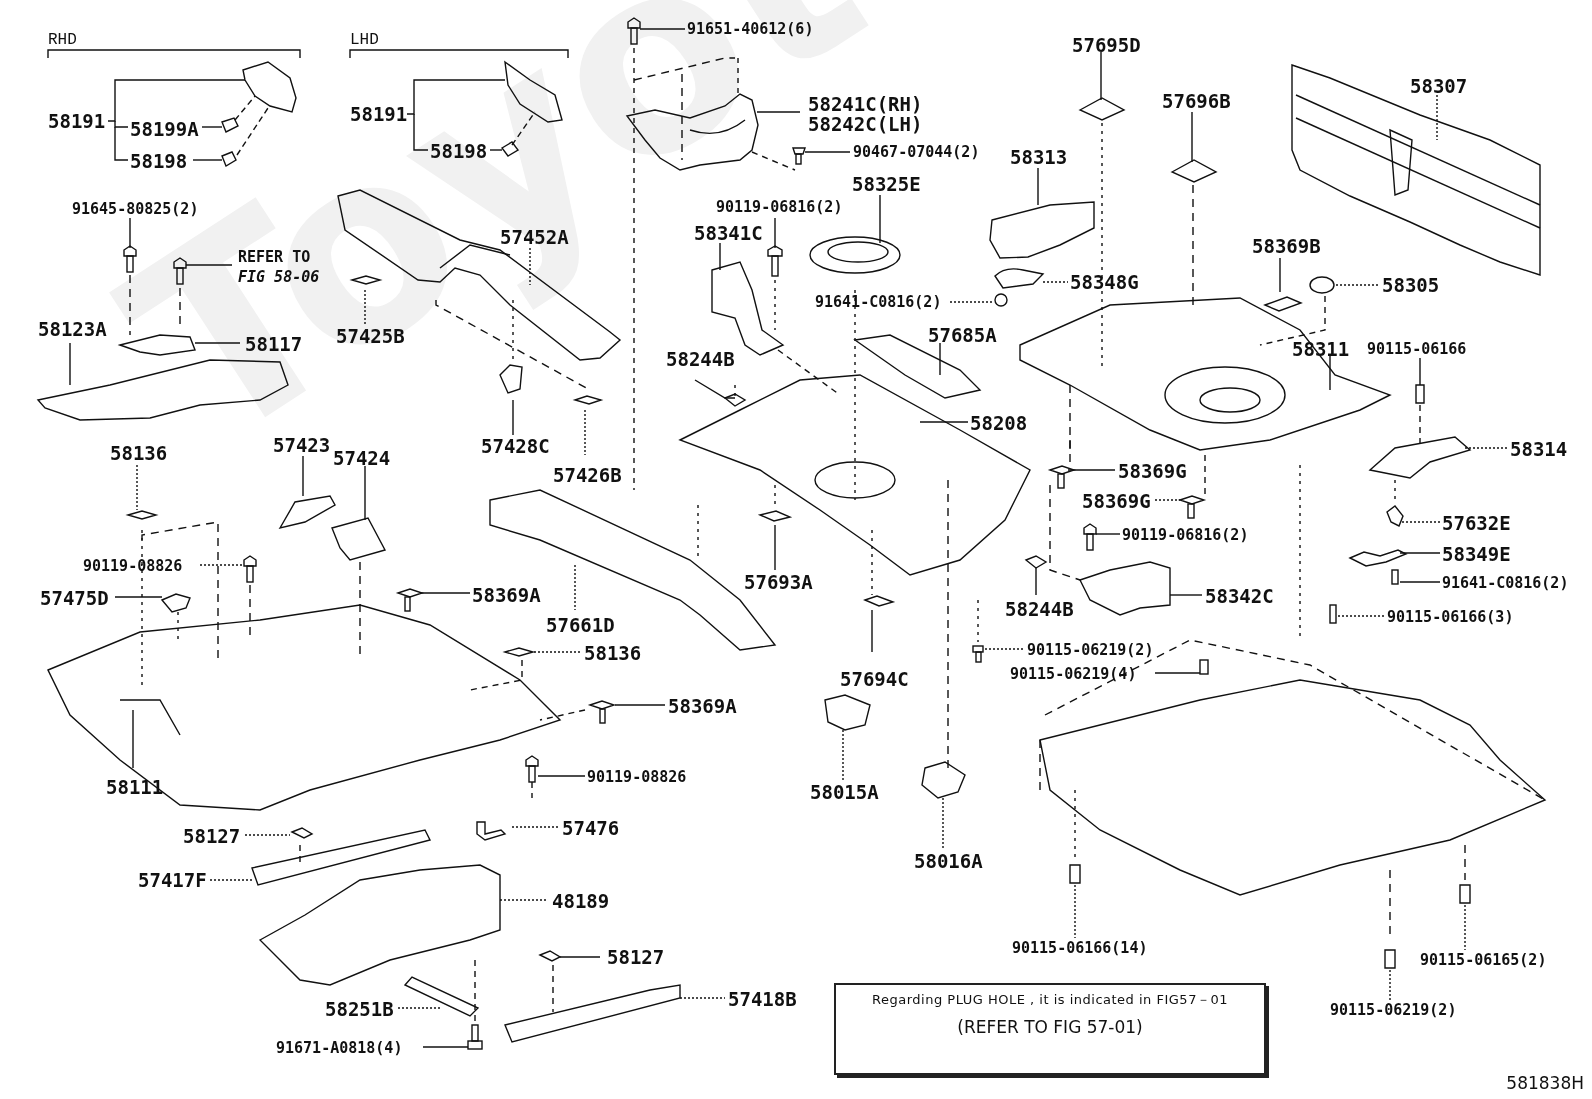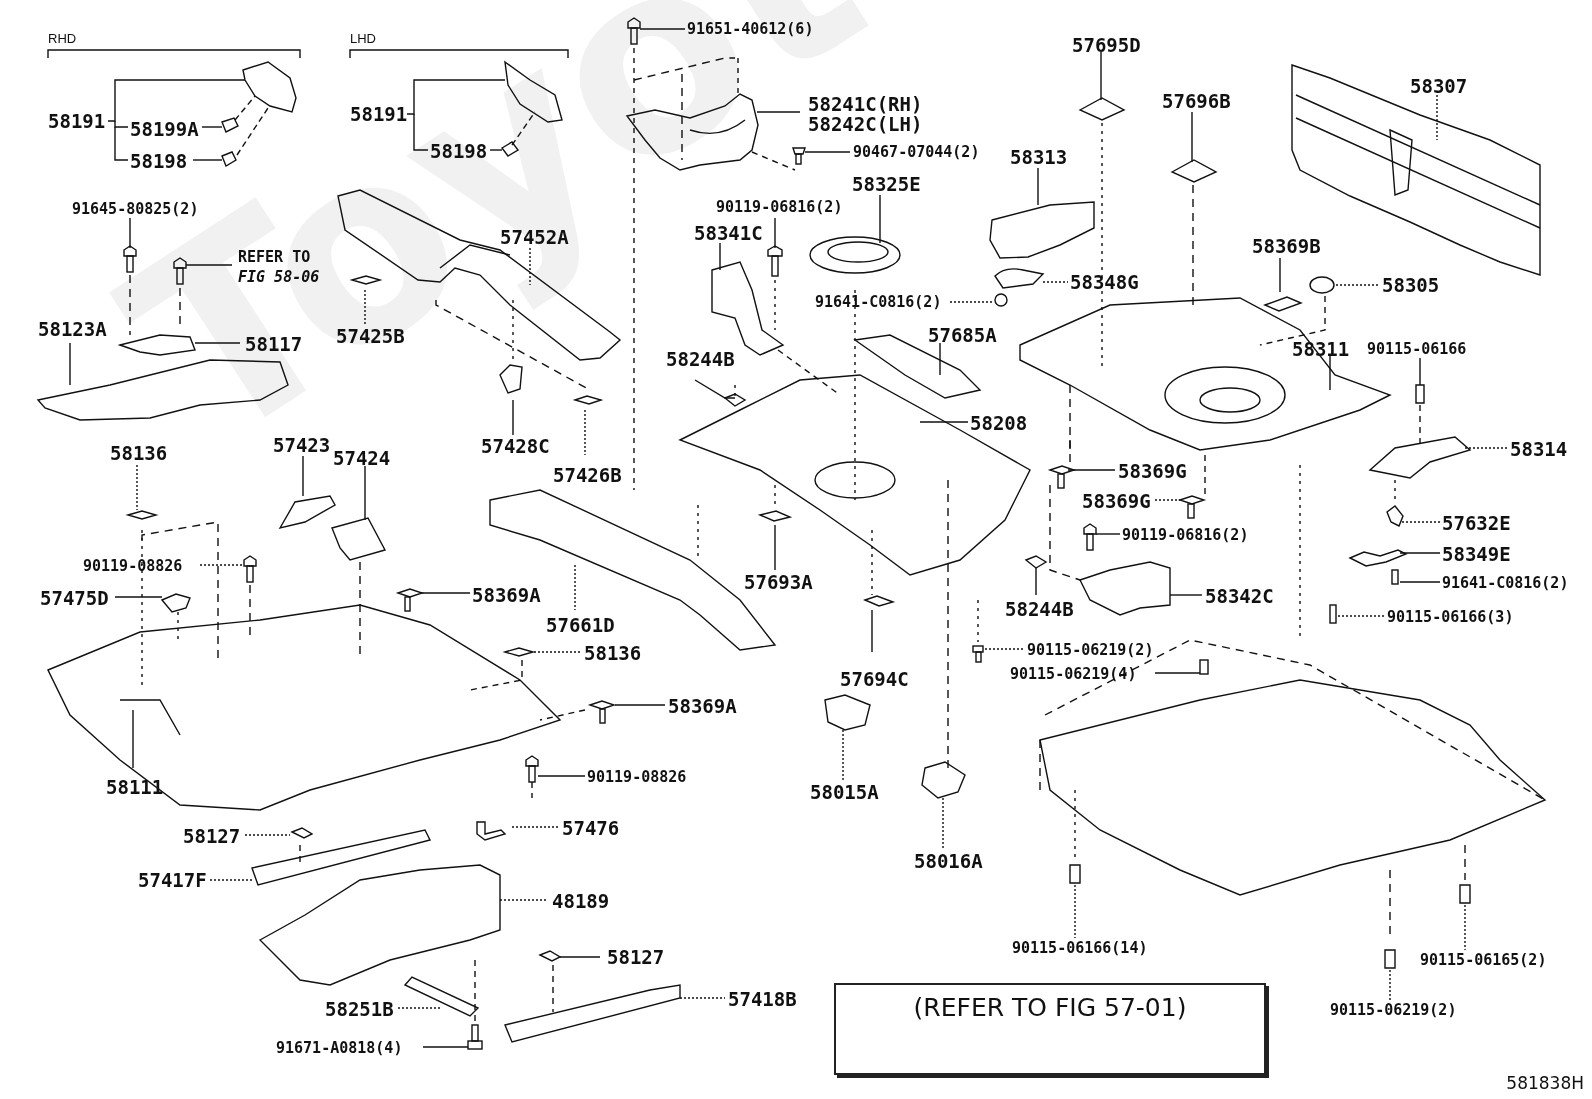--- a/index.html
+++ b/index.html
@@ -18,35 +18,35 @@
     font-weight: bold;
     font-size: 19px;
     letter-spacing: 0px;
     white-space: nowrap;
     line-height: 1;
     color: #111;
   }
   .lbl.sm { font-size: 15px; }
   .hdr {
     position: absolute;
-    font-family: Liberation Sans, sans-serif;
-    font-size: 13px; color: #111; line-height: 1;
+    font-family: Liberation Mono, monospace;
+    font-size: 16px; color: #111; line-height: 1;
   }
   .note-box {
     position: absolute;
     left: 834px; top: 983px; width: 428px; height: 88px;
     border: 2px solid #222;
     box-shadow: 3px 3px 0 #222;
     background: #fff;
     font-family: "DejaVu Sans", sans-serif;
     text-align: center;
   }
   .note-box .jp { font-size: 12px; margin-top: 8px; }
   .note-box .en { font-size: 13px; margin-top: 6px; letter-spacing: 0.5px; }
-  .note-box .ref { font-size: 25px; margin-top: 8px; }
+  .note-box .ref { font-size: 17px; margin-top: 8px; }
   .fig-id {
     position: absolute; right: 8px; bottom: 6px;
     font-family: "DejaVu Sans", sans-serif; font-size: 17px;
   }
   .watermark {
     position: absolute; left: 80px; top: 250px;
     font-family: "DejaVu Sans", sans-serif;
     font-size: 260px; font-weight: bold;
     color: #f1f1f1;
     transform: rotate(-33deg);
@@ -518,17 +518,18 @@
   <div class="lbl" style="left:607px;top:948px;">58127</div>
   <div class="lbl" style="left:325px;top:1000px;">58251B</div>
   <div class="lbl" style="left:728px;top:990px;">57418B</div>
   <div class="lbl sm" style="left:276px;top:1041px;">91671-A0818(4)</div>
 
   <div class="lbl sm" style="left:1012px;top:941px;">90115-06166(14)</div>
   <div class="lbl sm" style="left:1330px;top:1003px;">90115-06219(2)</div>
   <div class="lbl sm" style="left:1420px;top:953px;">90115-06165(2)</div>
 
   <div class="note-box">
+    <div class="en">Regarding PLUG HOLE , it is indicated in FIG57－01</div>
     <div class="ref">(REFER TO FIG 57-01)</div>
   </div>
 
   <div class="fig-id">581838H</div>
 </div>
 
 </body></html>

